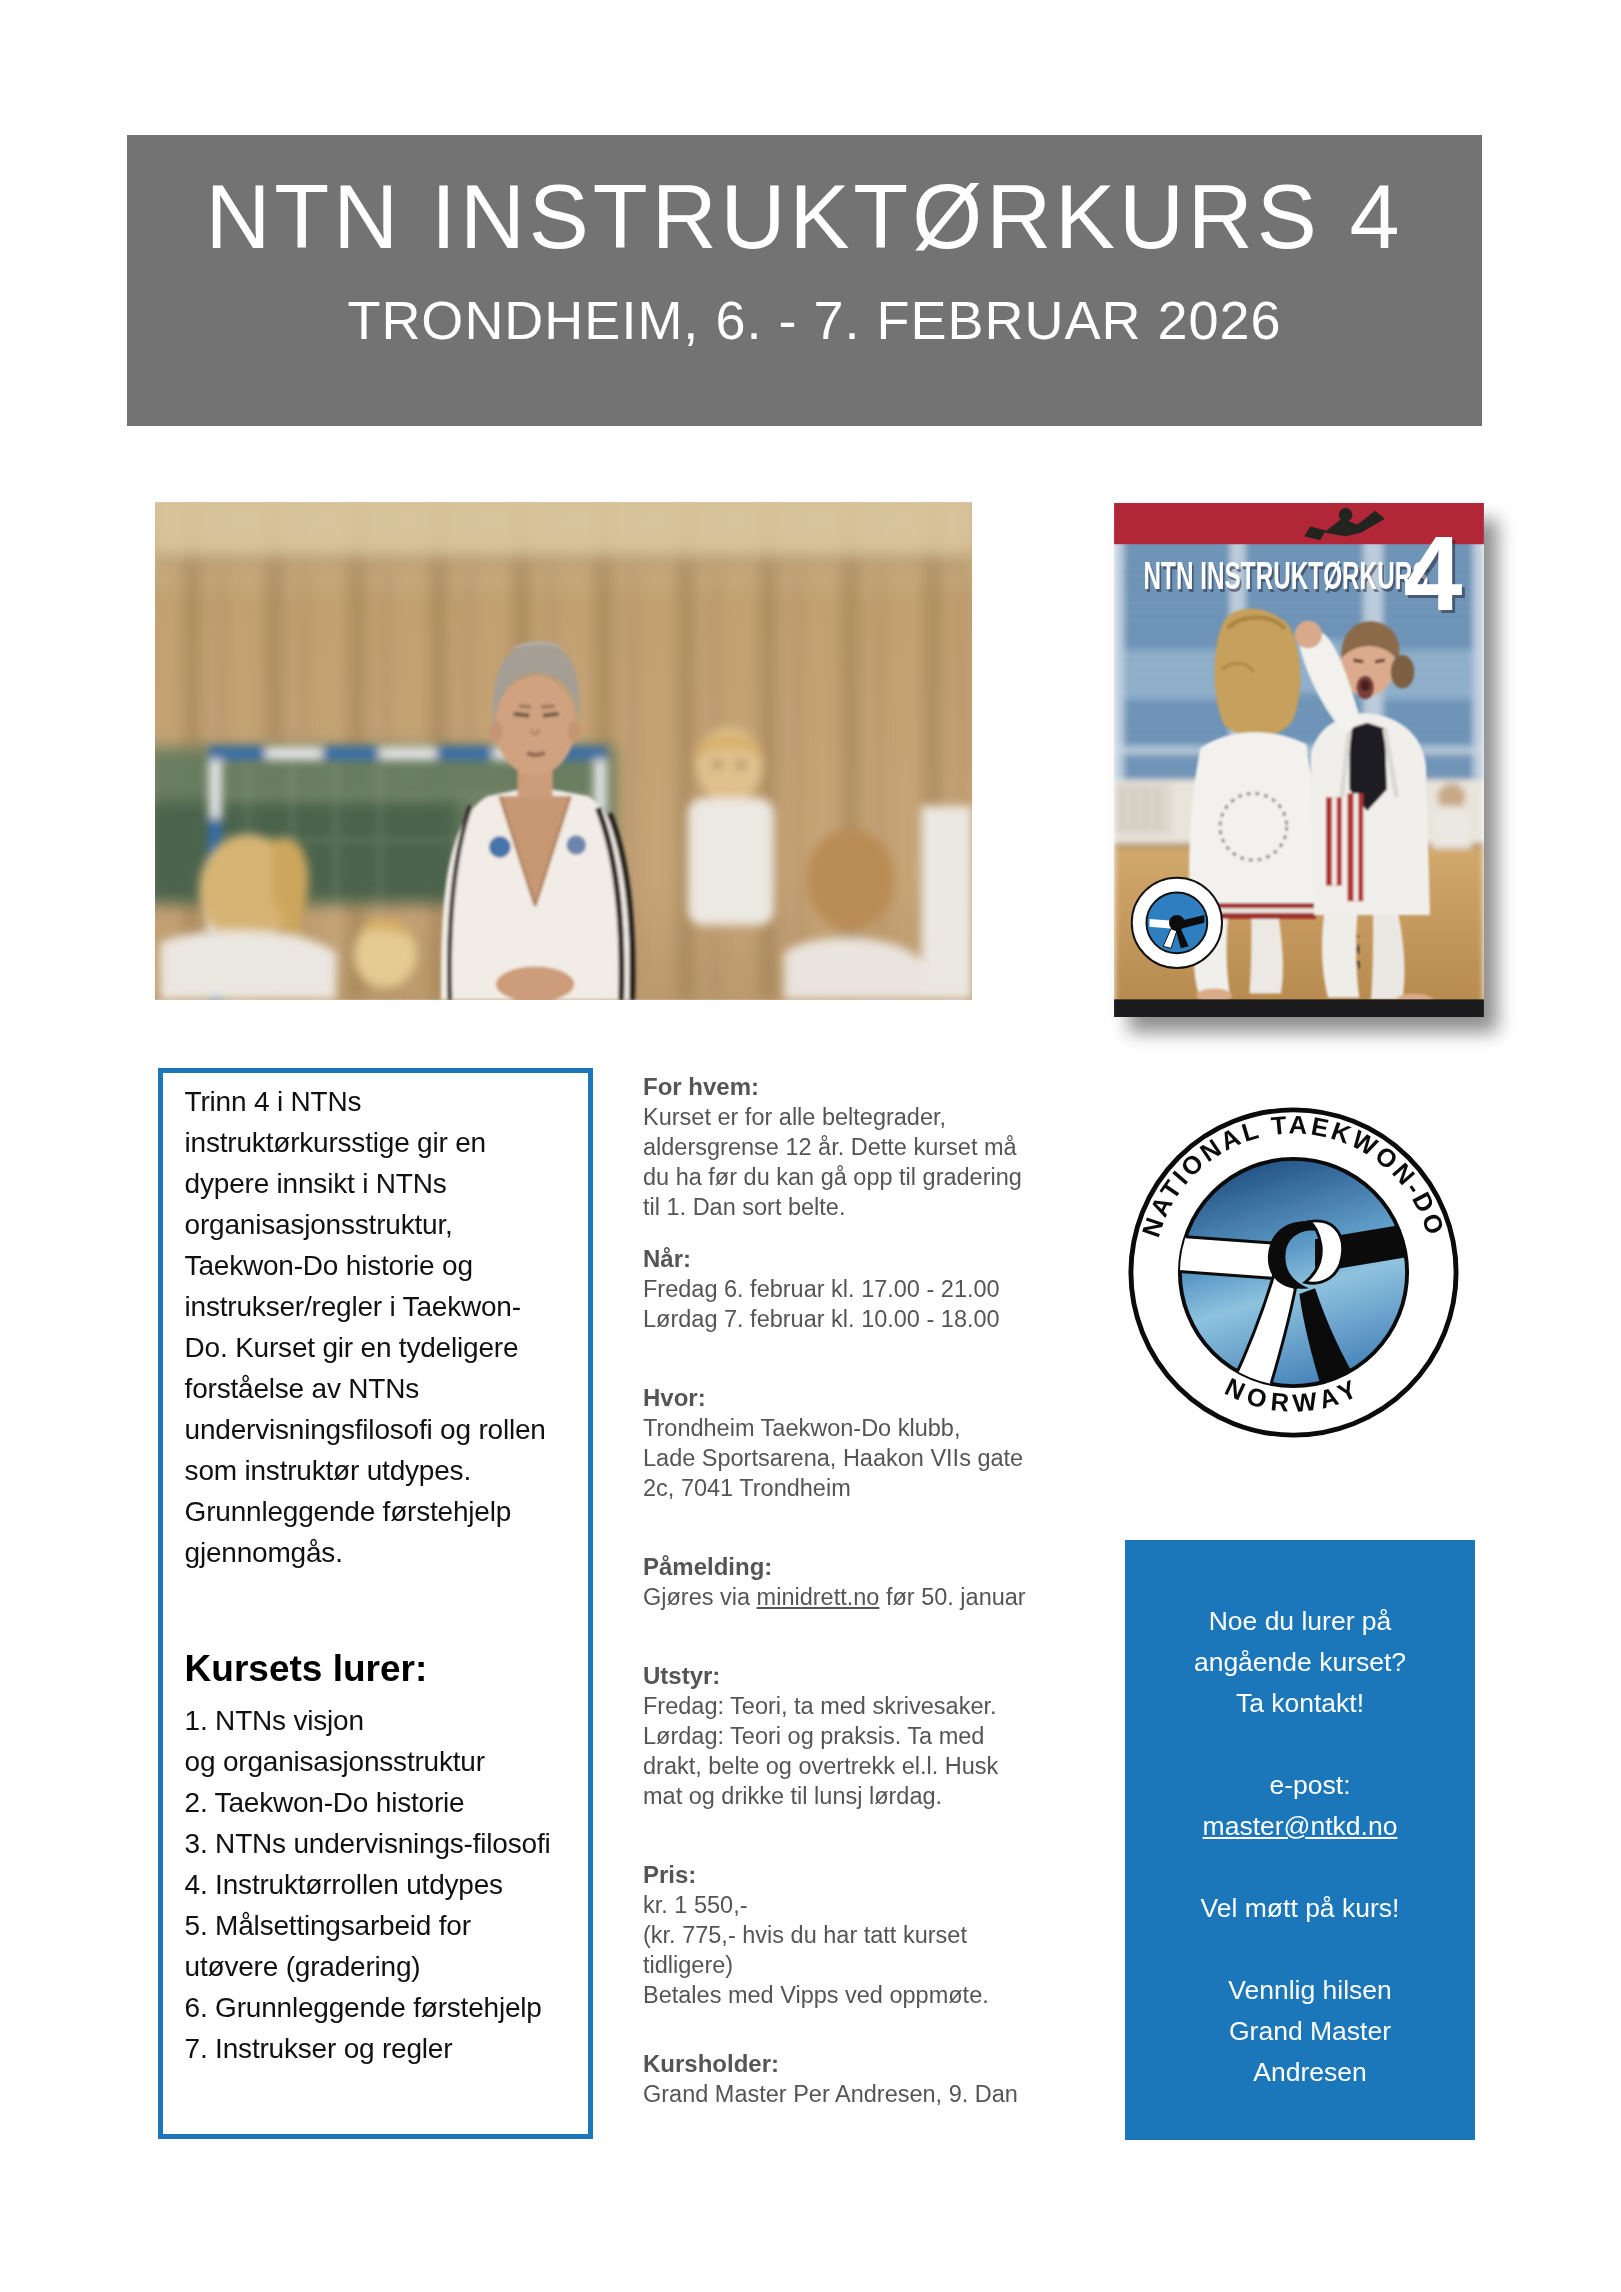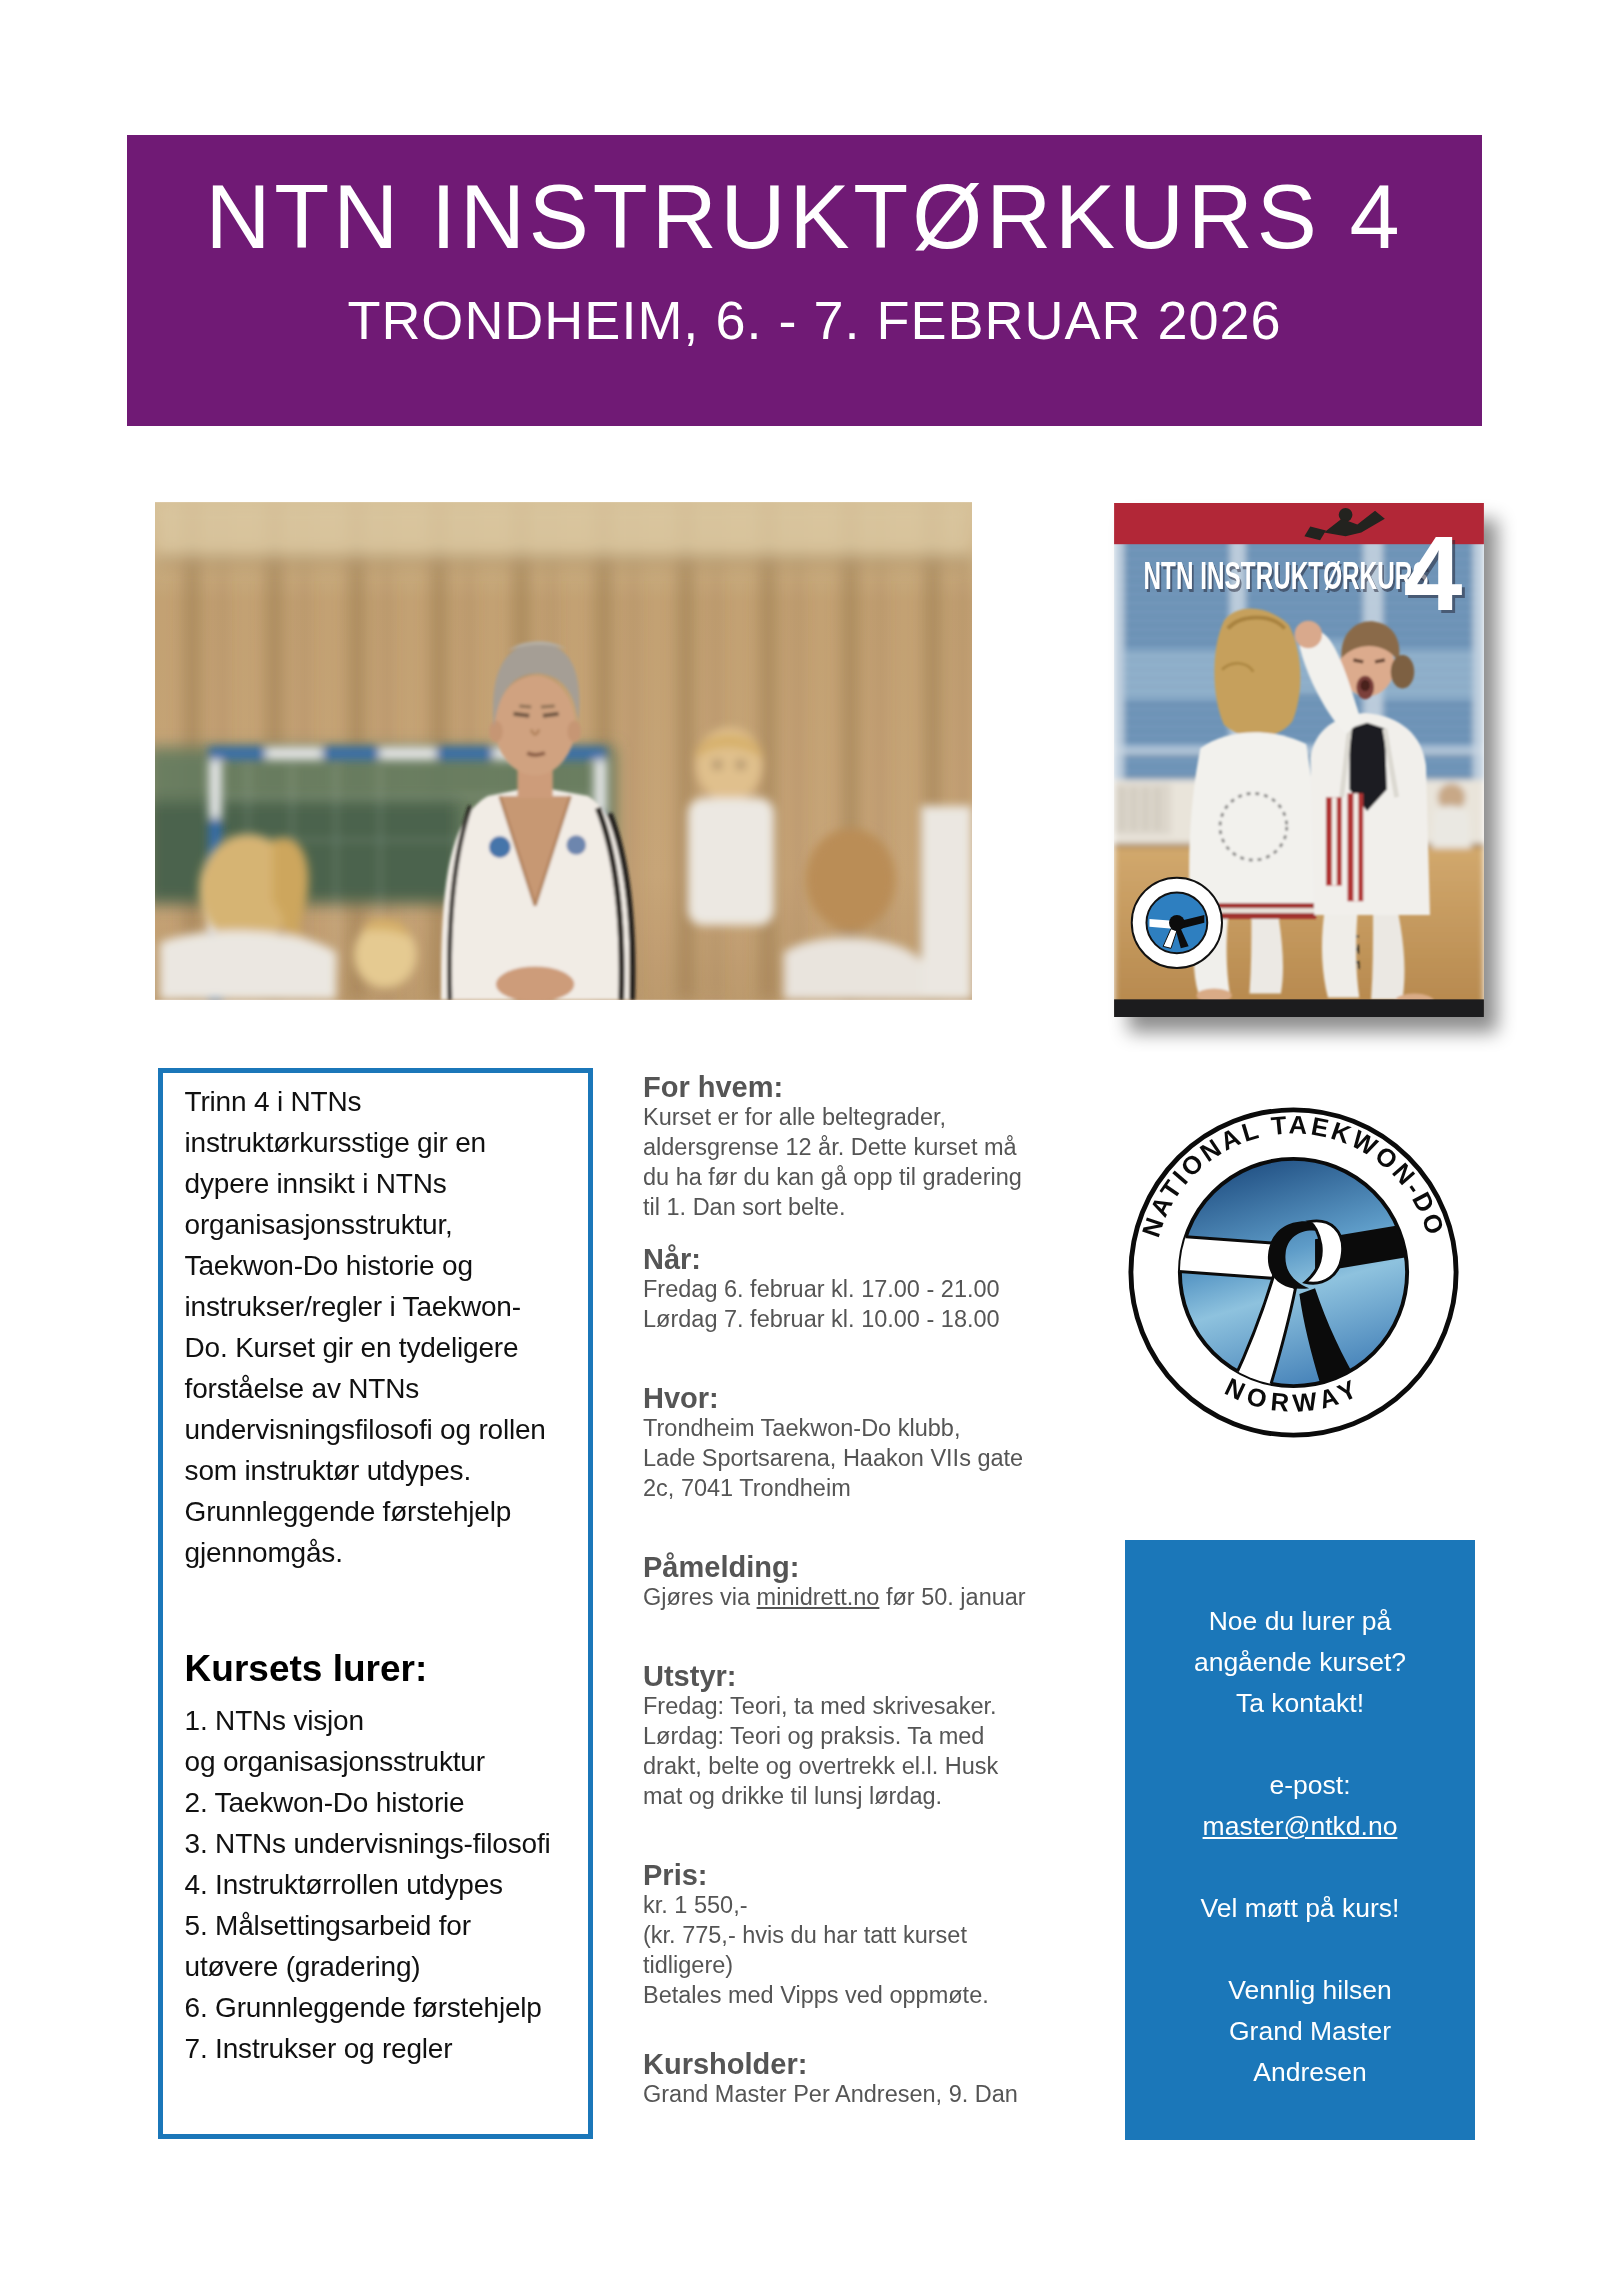--- a/index.html
+++ b/index.html
@@ -3,21 +3,21 @@
 <meta charset="utf-8">
 <style>
   html,body { margin:0; padding:0; background:#ffffff; }
   .page {
     position:relative; width:1621px; height:2293px; background:#ffffff;
     font-family:"Liberation Sans", sans-serif; overflow:hidden;
   }
   
   .banner {
     position:absolute; left:127px; top:135px; width:1355px; height:291px;
-    background:#701a75; color:#ffffff; text-align:center;
+    background:#737373; color:#ffffff; text-align:center;
   }
   .banner-title { margin-top:37px; font-size:90px; line-height:1; letter-spacing:3.9px; font-weight:400; }
   .banner-sub   { margin-top:31px; font-size:54px; line-height:1; letter-spacing:1px; font-weight:400;margin-left:20px; }
 
   
   .photo-left { position:absolute; left:155px; top:502px; width:817px; height:498px; overflow:hidden; }
   .cover { position:absolute; left:1114px; top:503px; width:370px; height:514px; overflow:hidden;
            box-shadow:13.7px 15.7px 17.6px rgba(0,0,0,0.45); }
   .photo-left svg, .cover svg, .logo svg { display:block; }
 
@@ -31,21 +31,21 @@
   .intro-list { margin-top:9.8px; font-size:28px; line-height:41px; letter-spacing:-0.2px; }
   .intro-list div { white-space:pre-line; }
 
   
   .details { position:absolute; left:643px; top:1072px; width:431px; color:#555555;
              font-size:23.5px; line-height:30px; }
   .sec { margin-bottom:49px; }
   .sec.tight { margin-bottom:21.6px; }
   .sec.less  { margin-bottom:39px; }
   .sec.last  { margin-bottom:0; }
-  .sec h3 { margin:0; font-size:29px; line-height:30px; font-weight:700; color:#555555; }
+  .sec h3 { margin:0; font-size:24px; line-height:30px; font-weight:700; color:#555555; }
   .sec .body { white-space:pre-line; }
   .sec a, .contact a { color:inherit; }
 
   
   .logo { position:absolute; left:1127px; top:1106px; width:333px; height:333px; }
 
   
   .contact {
     position:absolute; left:1125px; top:1540px; width:350px; height:600px;
     background:#1b77b9; color:#ffffff; text-align:center; box-sizing:border-box;

